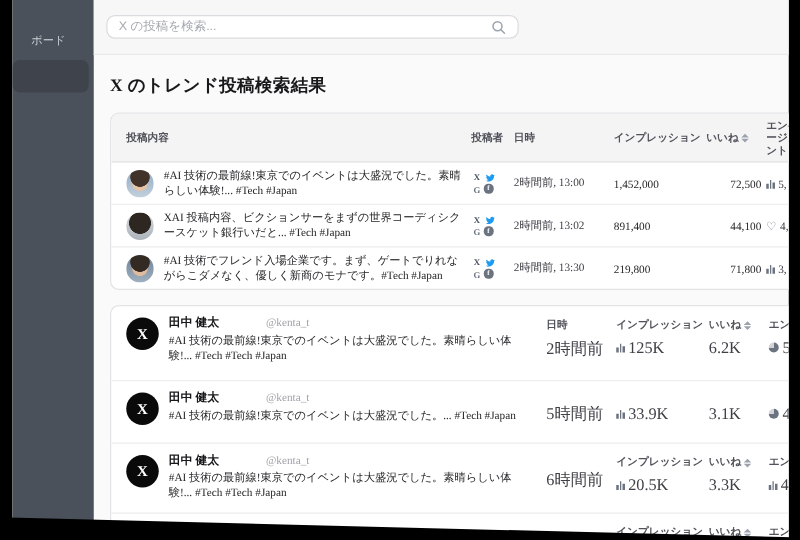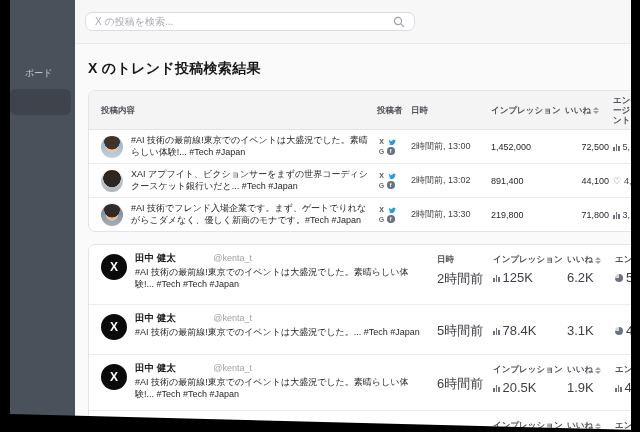--- a/index.html
+++ b/index.html
@@ -3,37 +3,37 @@
 <meta charset="utf-8">
 <style>
   * { margin:0; padding:0; box-sizing:border-box; }
   html,body { width:640px; height:432px; overflow:hidden; background:#000;
     font-family:"Liberation Sans","DejaVu Sans",sans-serif; }
 
   .window { position:absolute; left:10px; top:0; width:621px; height:432px;
     background:#fafafa; overflow:hidden; display:flex; }
 
   
-  .sidebar { width:65px; background:#4b515a; flex:none; padding-top:61px; }
+  .sidebar { width:65px; background:#4b515a; flex:none; padding-top:20px; }
   .side-item { height:24px; display:flex; align-items:center; padding-left:15px;
     color:#c9cdd3; font-size:9px; margin:0 4px 4px 0; white-space:nowrap; overflow:hidden; }
   .side-item.selected { background:#3e434c; border-radius:6px; height:26px; margin-bottom:8px; }
 
   
   .main { flex:1; display:flex; flex-direction:column; min-width:0; }
   .topbar { height:44px; background:#f7f7f8; border-bottom:1px solid #e9e9ec;
     display:flex; align-items:center; padding-left:10px; flex:none; }
   .search-box { width:330px; height:19px; background:#fff; border:1px solid #dcdce0;
     border-radius:7px; display:flex; align-items:center; padding:0 9px; }
   .search-box input { flex:1; border:none; outline:none; font-size:10px; color:#374151;
     background:transparent; font-family:inherit; }
   .search-box input::placeholder { color:#a6a9b0; }
   .search-icon svg { display:block; }
 
-  .content { flex:1; padding:16px 0 0 13px; overflow:hidden; }
+  .content { flex:1; padding:16px 0 0 13px; overflow:hidden;font-family:Liberation Serif, serif; }
   .page-title { font-size:14px; font-weight:bold; color:#18181b; letter-spacing:.3px; }
 
   .card { background:#fff; border:1px solid #e4e4e8; border-radius:7px;
     margin-top:12px; margin-right:-16px; overflow:hidden; }
 
   
   .trow { display:grid; grid-template-columns:276px 34px 80px 74px 48px 1fr;
     padding-left:12px; align-items:center; }
   .thead { background:#f4f4f5; border-bottom:1px solid #e4e4e8; min-height:25px;
     align-items:center; }
@@ -166,21 +166,21 @@
                 <i></i>
                 <i></i>
               </span>
             <span>5,</span>
           </div>
         </div>
 
         <div class="trow tbody-row">
           <div class="cell-content">
             <span class="avatar av-f"></span>
-            <span class="post-text">XAI アプフイト、ビクションサーをまずの世界コーディシクースケット銀行いだと... #Tech #Japan</span>
+            <span class="post-text">XAI 投稿内容、ビクションサーをまずの世界コーディシクースケット銀行いだと... #Tech #Japan</span>
           </div>
           <div class="poster-icons">
             <span class="pi">X</span>
             <span class="pi">
               <svg width="8" height="8" viewBox="0 0 24 24">
                   <path fill="#1d9bf0" d="M23 5.1c-.8.4-1.7.6-2.6.8A4.5 4.5 0 0 0 12.7 10 13 13 0 0 1 3.4 5a4.5 4.5 0 0 0 1.4 6 4.4 4.4 0 0 1-2-.6v.1a4.5 4.5 0 0 0 3.6 4.4 4.6 4.6 0 0 1-2 .1 4.5 4.5 0 0 0 4.2 3.1A9 9 0 0 1 2 19.6a12.7 12.7 0 0 0 6.9 2c8.3 0 12.8-6.9 12.8-12.8v-.6A9 9 0 0 0 24 5.7c-.8.4-1.7.6-2.6.8z"></path>
                 </svg>
             </span>
             <span class="pi g">G</span>
             <span class="fb-circle">f</span>
@@ -284,21 +284,21 @@
           <div class="stat centered">
             <span class="stat-value">5時間前</span>
           </div>
           <div class="stat centered">
             <span class="stat-value">
               <span class="bars-icon">
                   <i></i>
                   <i></i>
                   <i></i>
                 </span>
-              <span>78.4K</span>
+              <span>33.9K</span>
             </span>
           </div>
           <div class="stat centered">
             <span class="stat-value">3.1K</span>
           </div>
           <div class="stat centered">
             <span class="stat-value">
               <span class="pie-icon"></span>
               <span>4</span>
             </span>
@@ -331,21 +331,21 @@
             </span>
           </div>
           <div class="stat">
             <span class="stat-label">
               <span>いいね</span>
               <span class="sort-icon">
                   <b class="up"></b>
                   <b class="dn"></b>
                 </span>
             </span>
-            <span class="stat-value">1.9K</span>
+            <span class="stat-value">3.3K</span>
           </div>
           <div class="stat">
             <span class="stat-label">エンゲ</span>
             <span class="stat-value">
               <span class="bars-icon">
                   <i></i>
                   <i></i>
                   <i></i>
                 </span>
               <span>4</span>

